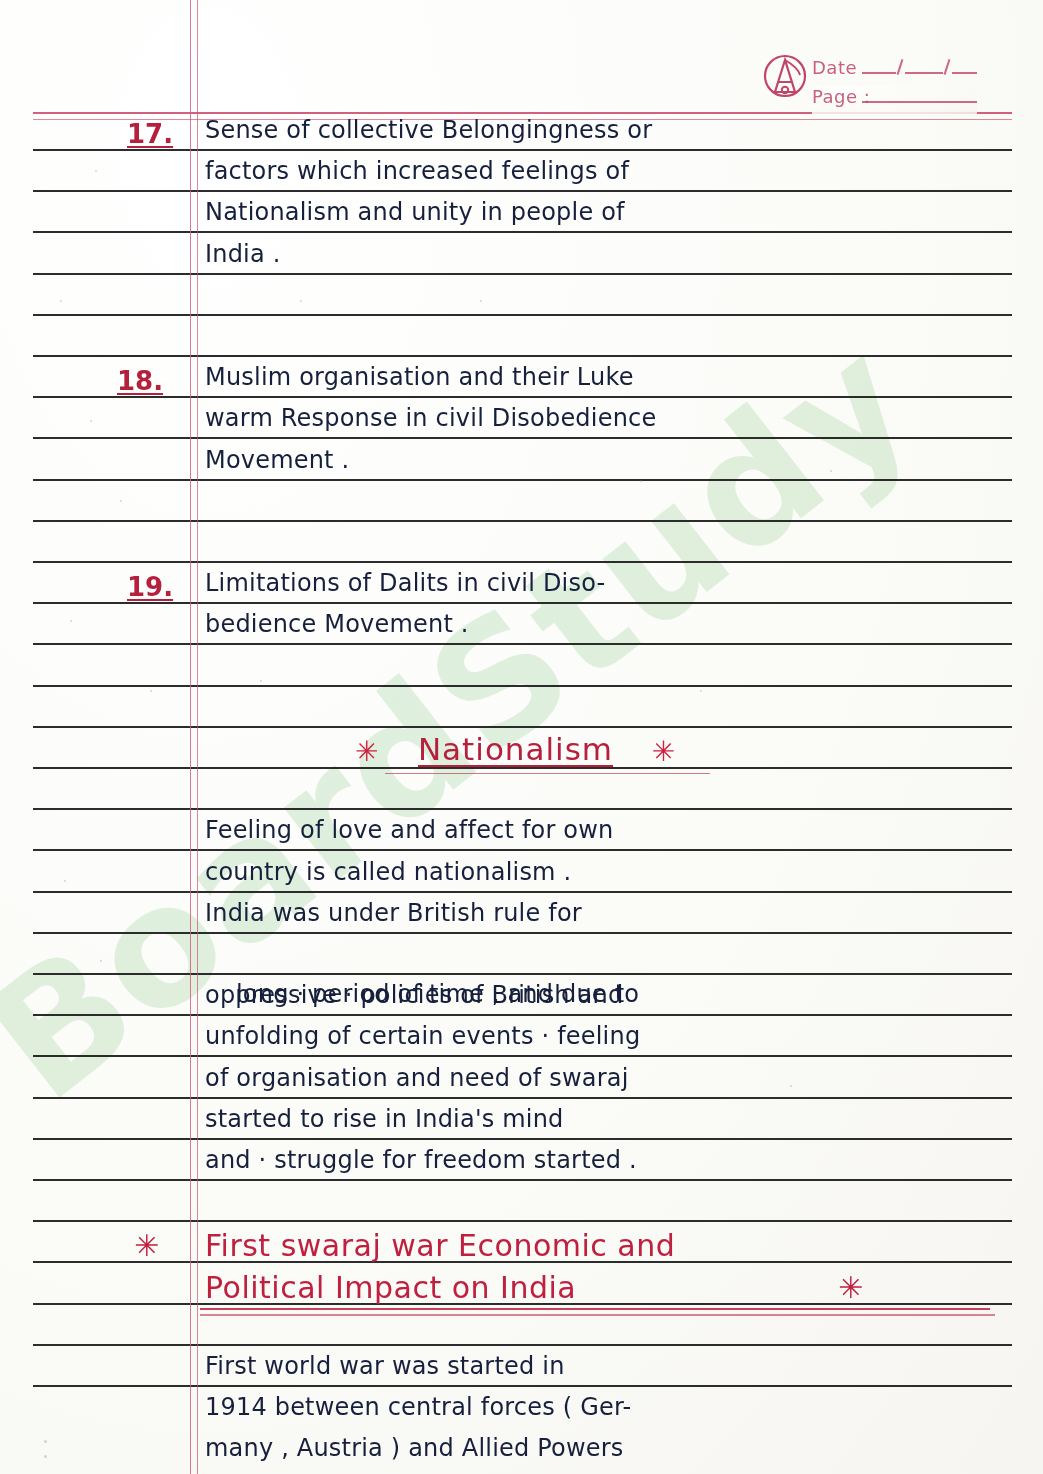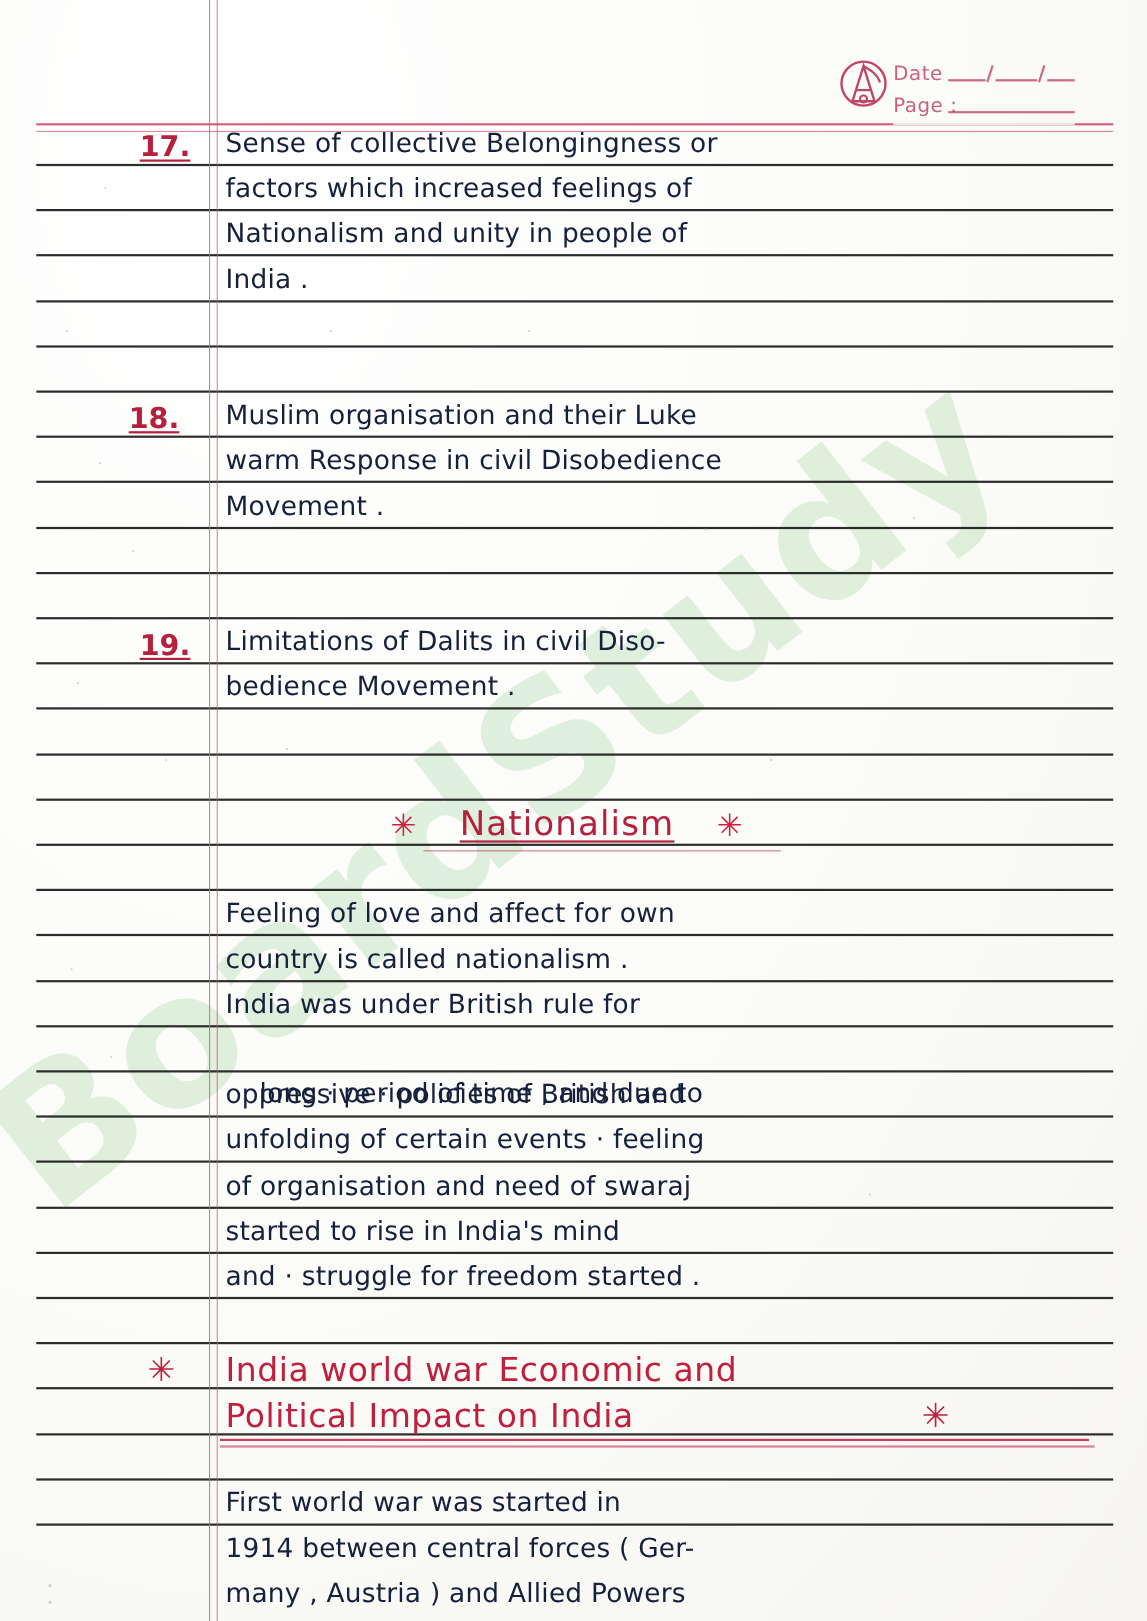--- a/index.html
+++ b/index.html
@@ -210,21 +210,21 @@
       <div class="dbl" style="left: 385px; width: 325px; top: 773px;"></div>
       <div class="line" style="top: 816.4px;">Feeling  of  love  and  affect  for  own</div>
       <div class="line" style="top: 857.6px;">country  is  called  nationalism .</div>
       <div class="line" style="top: 898.8px;">India  was  under  British  rule  for</div>
       <div class="line" style="top: 980px; margin-left: 31px;">long · period  of  time ,  and  due  to</div>
       <div class="line" style="top: 981.2px;">oppressive · policies  of  British  and</div>
       <div class="line" style="top: 1022.4px;">unfolding  of  certain  events · feeling</div>
       <div class="line" style="top: 1063.6px;">of  organisation  and  need of swaraj</div>
       <div class="line" style="top: 1104.8px;">started  to  rise  in  India's  mind</div>
       <div class="line" style="top: 1146px;">and ·  struggle  for  freedom started .</div>
-      <div class="red-head" style="left: 205px; top: 1228.4px;">India  world  war  Economic  and</div>
+      <div class="red-head" style="left: 205px; top: 1228.4px;">First  swaraj  war  Economic  and</div>
       <div class="red-head" style="left: 134px; top: 1228.4px;">✳</div>
       <div class="red-head" style="left: 205px; top: 1269.6px;">Political  Impact  on  India</div>
       <div class="red-head" style="left: 838px; top: 1269.6px;">✳</div>
       <div class="redrule" style="left: 200px; width: 790px; top: 1307.6px;"></div>
       <div class="redrule" style="left: 200px; width: 795px; top: 1313.6px; opacity: 0.55;"></div>
       <div class="line" style="top: 1352px;">First  world  war  was  started  in</div>
       <div class="line" style="top: 1393.2px;">1914  between  central  forces ( Ger-</div>
       <div class="line" style="top: 1434.4px;">many ,  Austria )  and  Allied  Powers</div>
       <div class="spk" style="left: 95px; top: 170px; width: 2px; height: 2px;"></div>
       <div class="spk" style="left: 60px; top: 300px; width: 2px; height: 2px;"></div>

